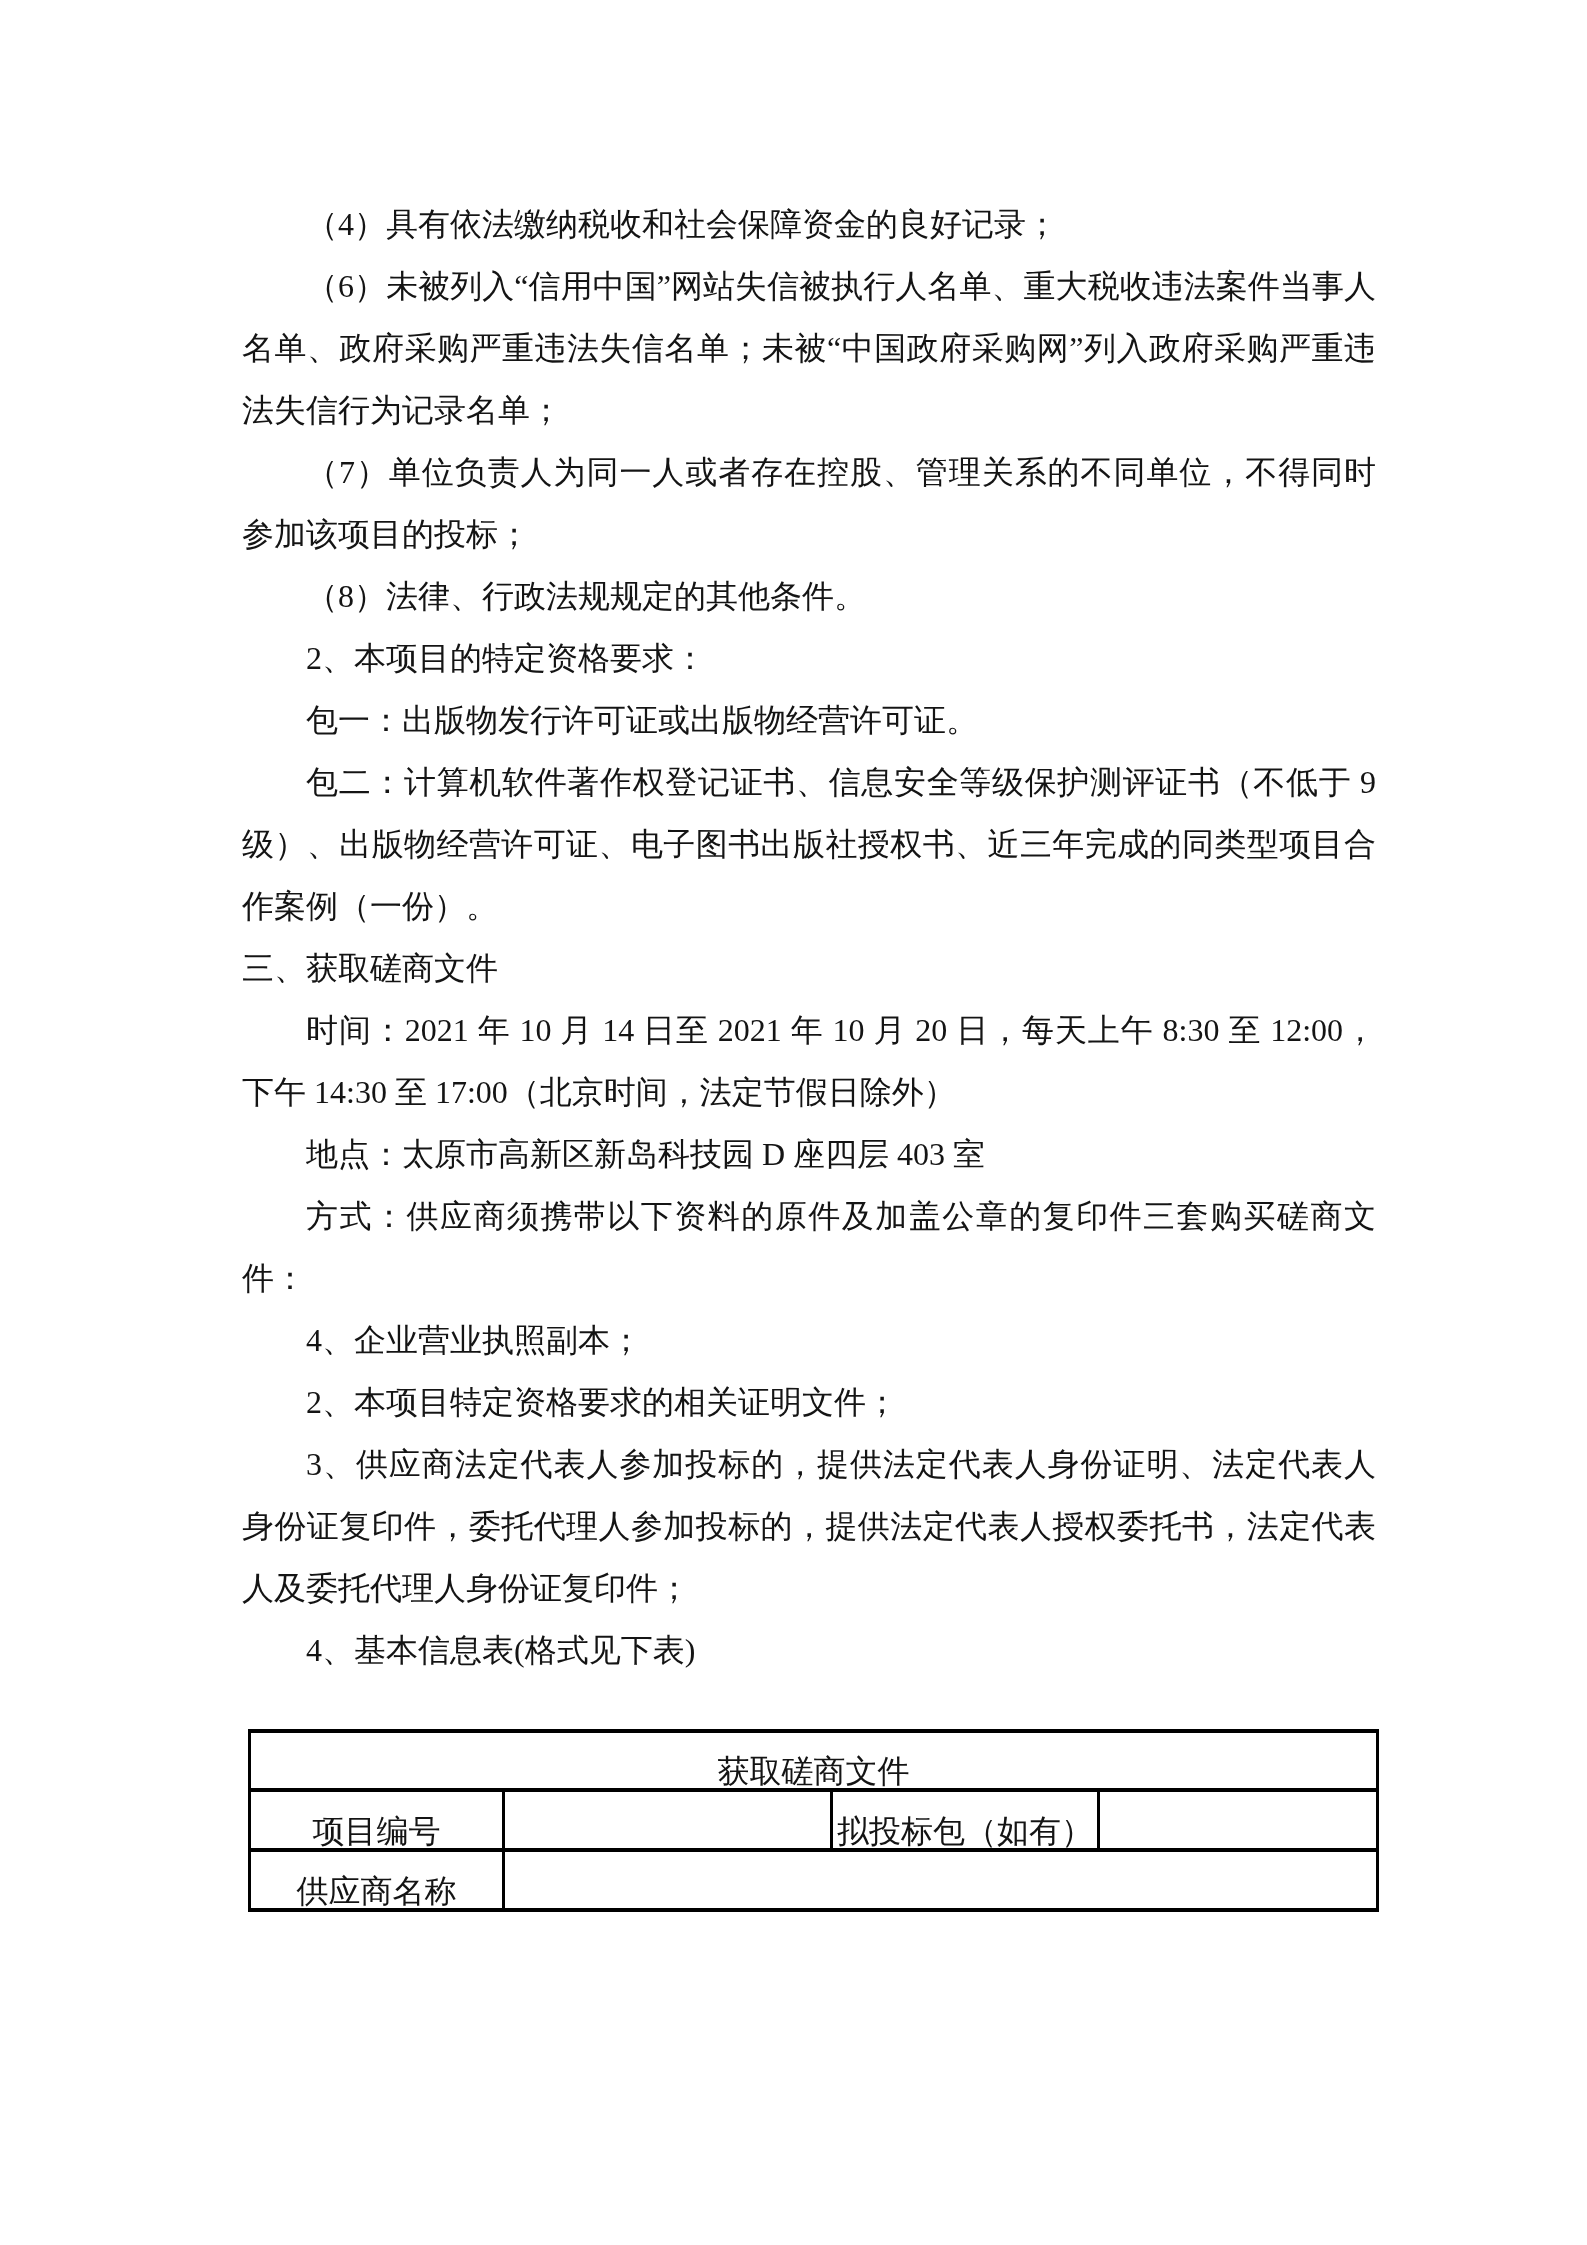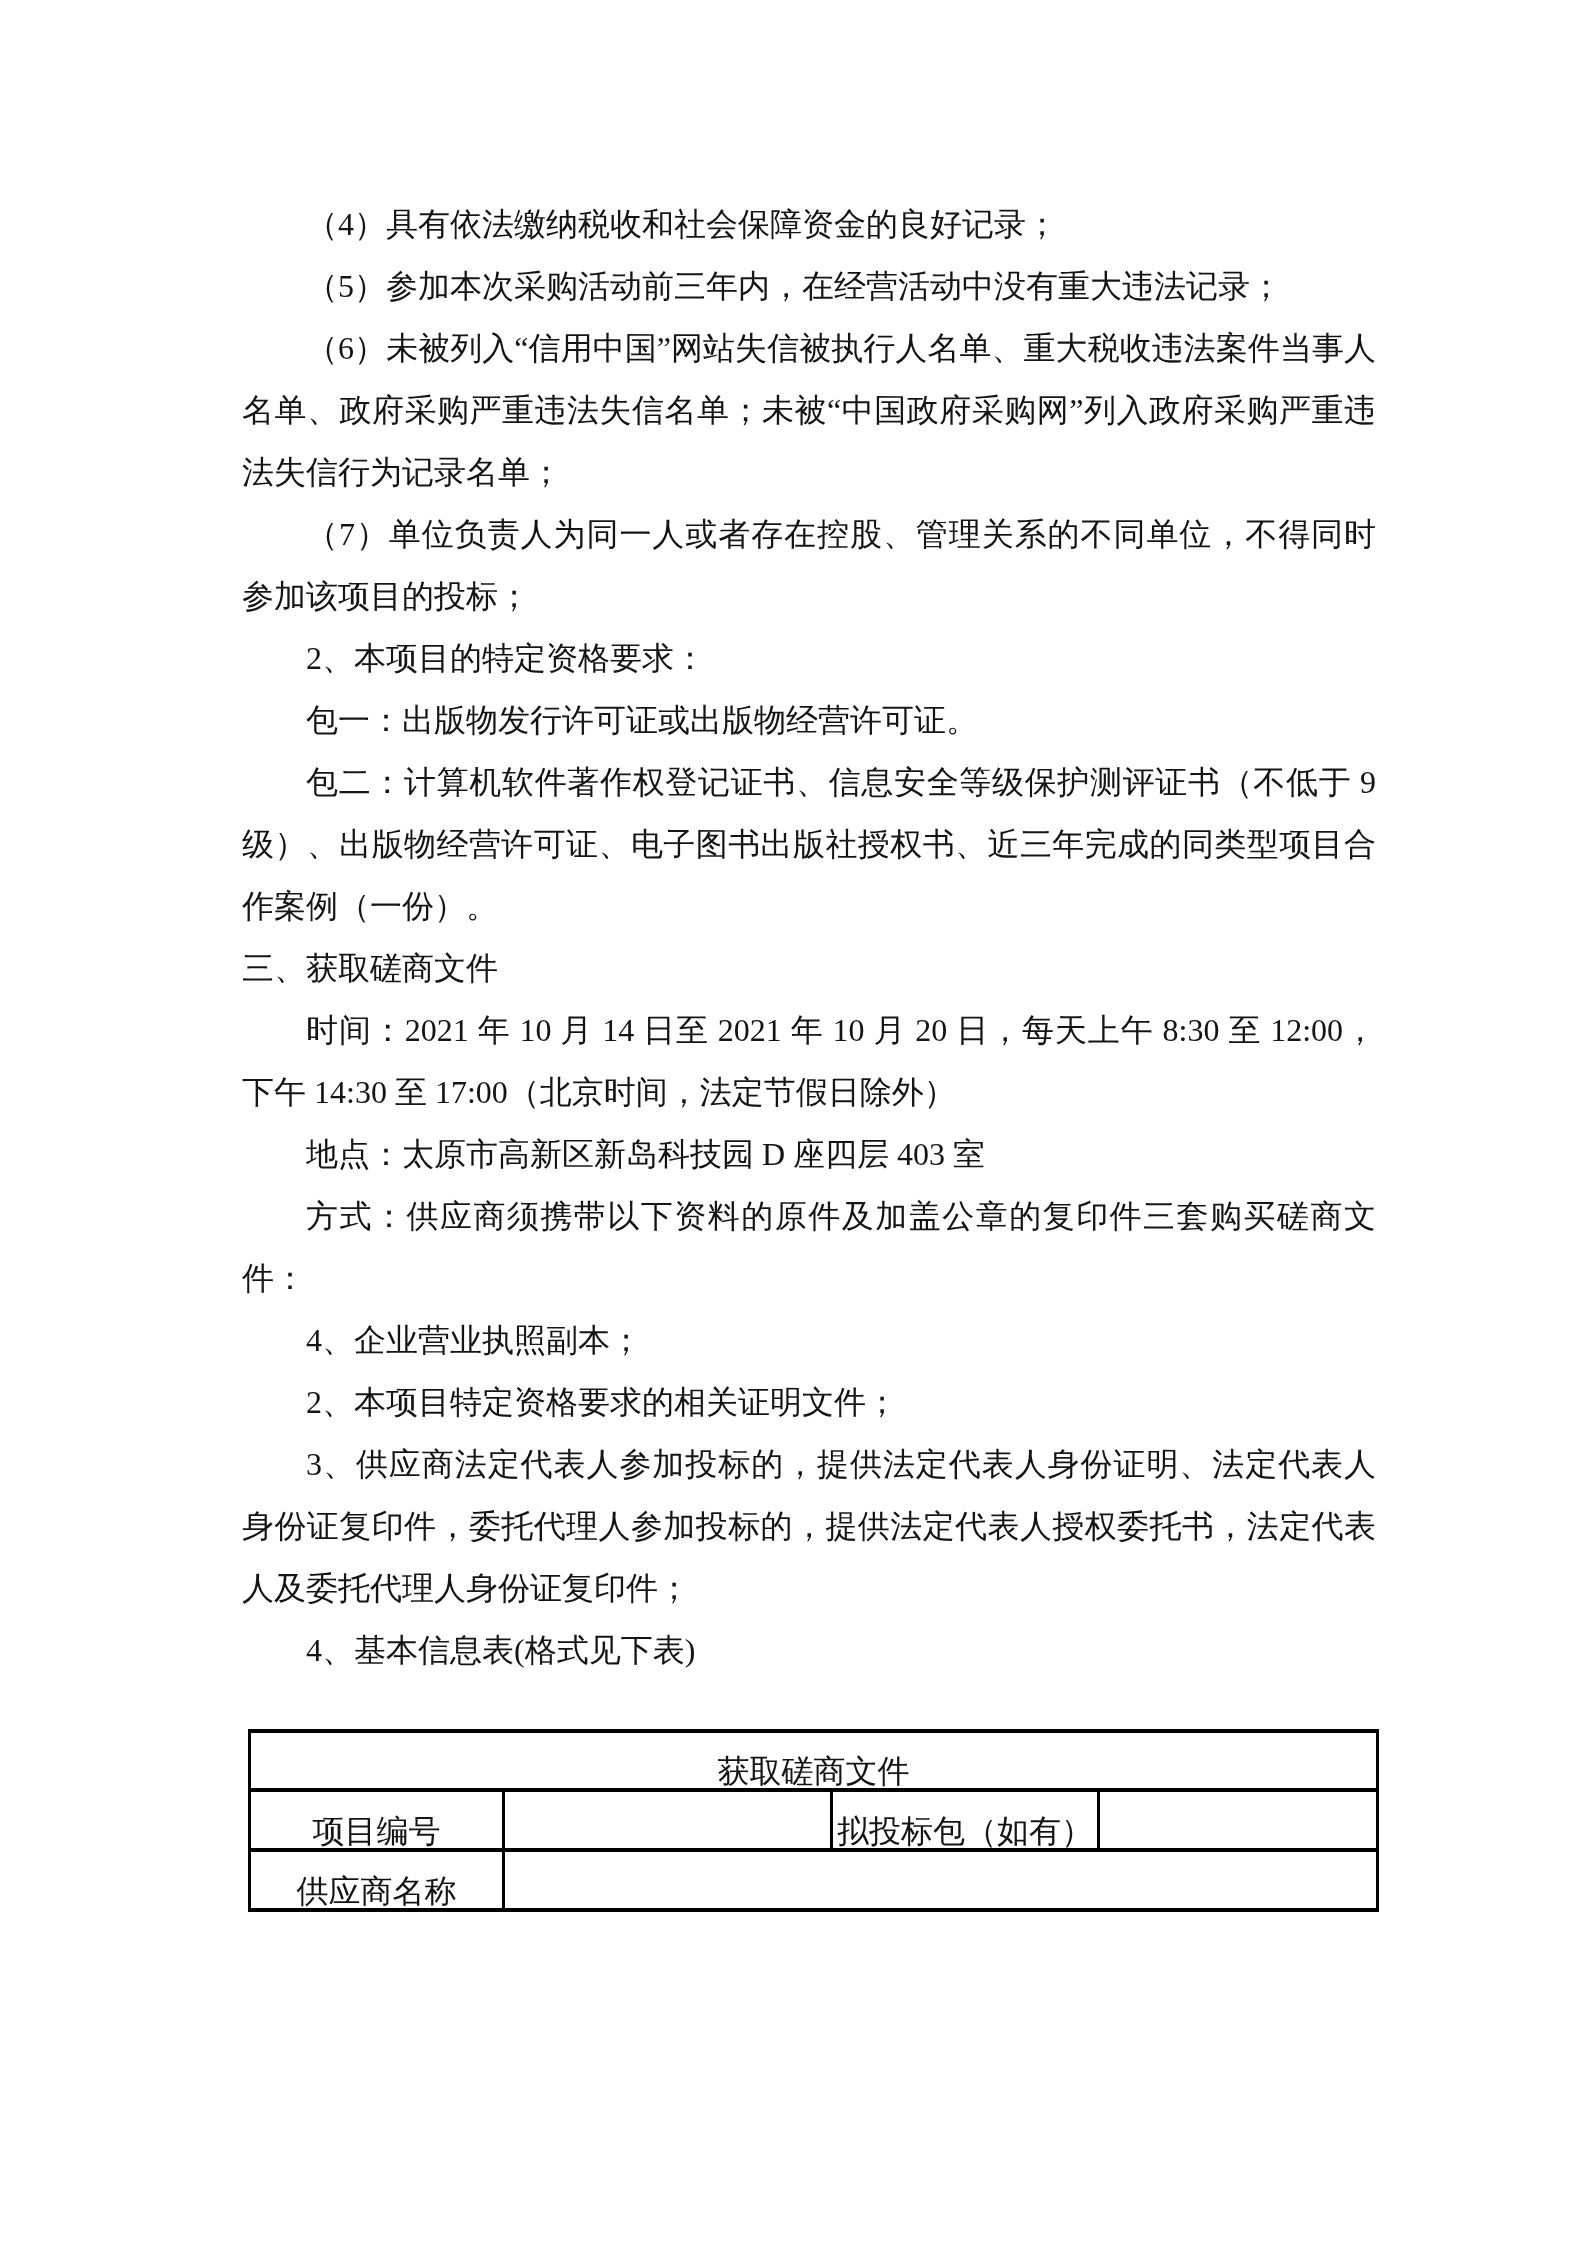--- a/index.html
+++ b/index.html
@@ -66,23 +66,23 @@
     padding-bottom: 6px;
   }
 </style>
 </head>
 <body>
 
 <div class="page">
   <div class="content">
 
     <p class="para indent">（4）具有依法缴纳税收和社会保障资金的良好记录；</p>
-    <p class="para indent">（5）参加本次采购活动前三年内，在经营活动中没有重大违法记录；</p>
     <p class="para indent">（6）未被列入“信用中国”网站失信被执行人名单、重大税收违法案件当事人名单、政府采购严重违法失信名单；未被“中国政府采购网”列入政府采购严重违法失信行为记录名单；</p>
     <p class="para indent">（7）单位负责人为同一人或者存在控股、管理关系的不同单位，不得同时参加该项目的投标；</p>
+    <p class="para indent">（8）法律、行政法规规定的其他条件。</p>
     <p class="para indent">2、本项目的特定资格要求：</p>
     <p class="para indent">包一：出版物发行许可证或出版物经营许可证。</p>
     <p class="para indent">包二：计算机软件著作权登记证书、信息安全等级保护测评证书（不低于 9 级）、出版物经营许可证、电子图书出版社授权书、近三年完成的同类型项目合作案例（一份）。</p>
     <p class="para flush">三、获取磋商文件</p>
     <p class="para indent">时间：2021 年 10 月 14 日至 2021 年 10 月 20 日，每天上午 8:30 至 12:00，下午 14:30 至 17:00（北京时间，法定节假日除外）</p>
     <p class="para indent">地点：太原市高新区新岛科技园 D 座四层 403 室</p>
     <p class="para indent">方式：供应商须携带以下资料的原件及加盖公章的复印件三套购买磋商文件：</p>
     <p class="para indent">4、企业营业执照副本；</p>
     <p class="para indent">2、本项目特定资格要求的相关证明文件；</p>
     <p class="para indent">3、供应商法定代表人参加投标的，提供法定代表人身份证明、法定代表人身份证复印件，委托代理人参加投标的，提供法定代表人授权委托书，法定代表人及委托代理人身份证复印件；</p>

